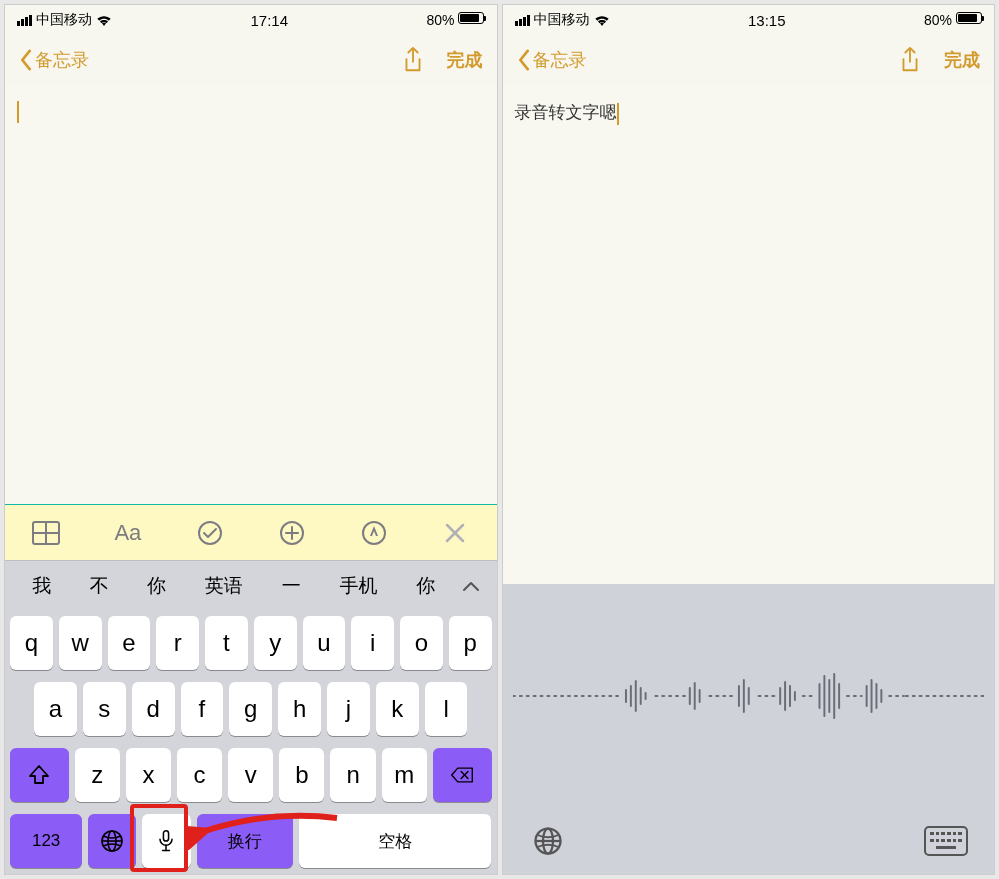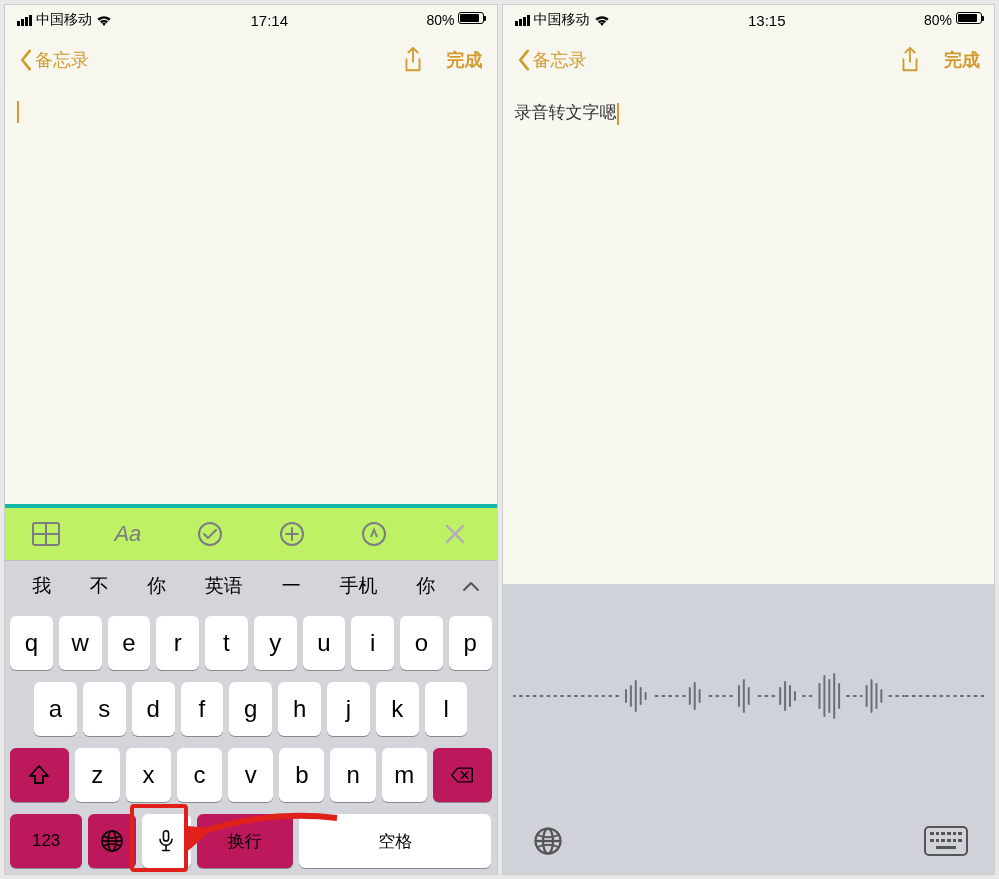--- a/index.html
+++ b/index.html
@@ -76,27 +76,26 @@
     display:inline-block;
     width:2px; height:22px;
     background:#d39b2e;
     vertical-align:middle;
     animation: blink 1s step-start infinite;
   }
   @keyframes blink { 50% { opacity: 0; } }
   
   .format-bar {
     height: 56px;
-    background: #bef264;
+    background: #fef9c3;
     display:flex;
     align-items:center;
     justify-content:space-around;
-    border-top:4px solid #14b8a6;
+    border-top:1px solid #14b8a6;
     color:#7c7c82;
-    font-style:italic;
   }
   .format-bar .fb-item { width:30px; height:30px; display:flex; align-items:center; justify-content:center; }
   .format-bar .aa { font-size:22px; font-weight:400; color:#7c7c82;}
   
   .candidate-row {
     height: 50px;
     background:#d3d5da;
     display:flex;
     align-items:center;
     padding:0 8px;
@@ -131,21 +130,21 @@
     background:#fff;
     border-radius:6px;
     box-shadow: 0 1px 0 #898a8d;
     display:flex;
     align-items:center;
     justify-content:center;
     font-size:24px;
     color:#000;
     position:relative;
   }
-  .key.func { background:#be185d; color:#000; font-size:18px;}
+  .key.func { background:#8b5cf6; color:#000; font-size:18px;}
   .key.shift, .key.backspace { flex:1.3; }
   .key.space { flex:4; font-size:17px; }
   .key.num { flex:1.5; font-size:17px; }
   .key.globe, .key.mic { flex:1; }
   .key.return { flex:2; font-size:17px; }
   .row2 { padding: 0 24px; }
   .shift-icon, .backspace-icon, .globe-icon, .mic-icon { width:24px; height:24px; }
   
   .highlight-box {
     position:absolute;

